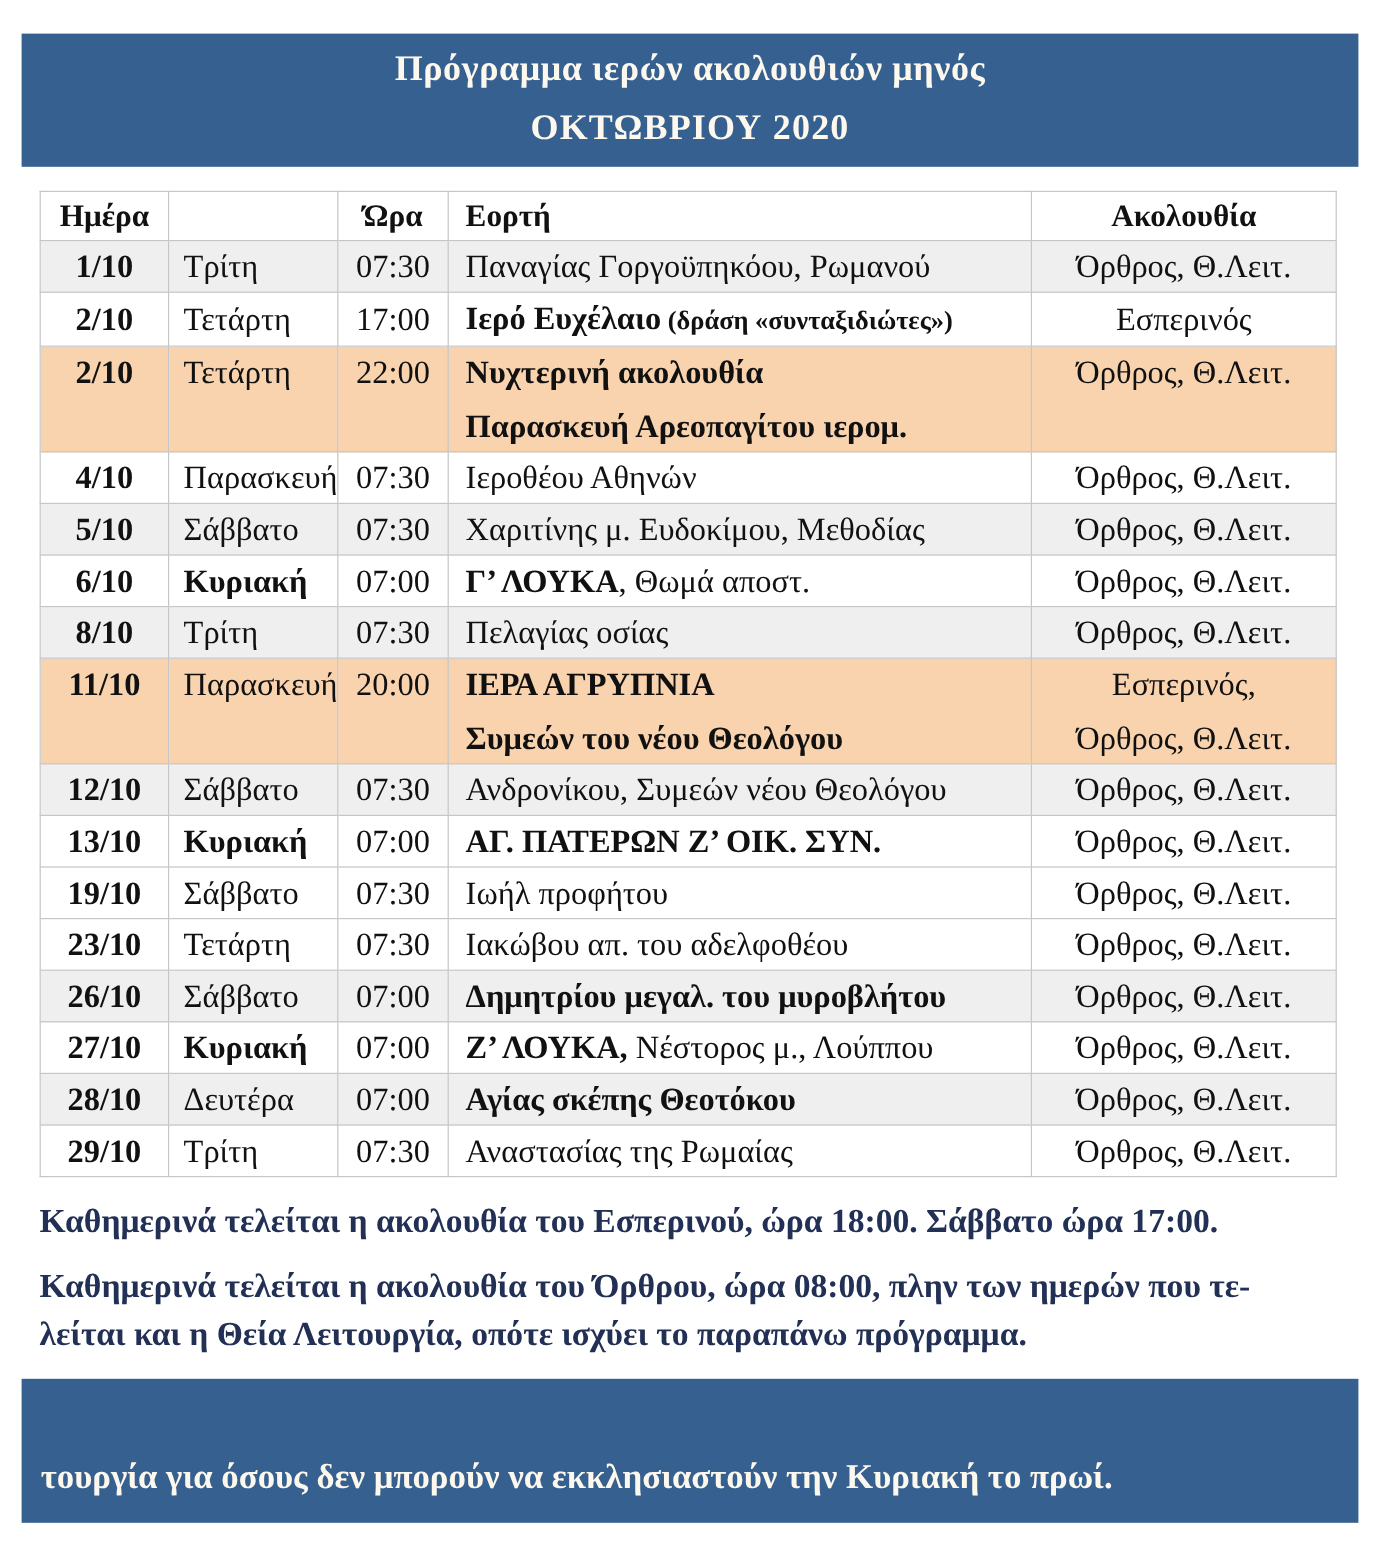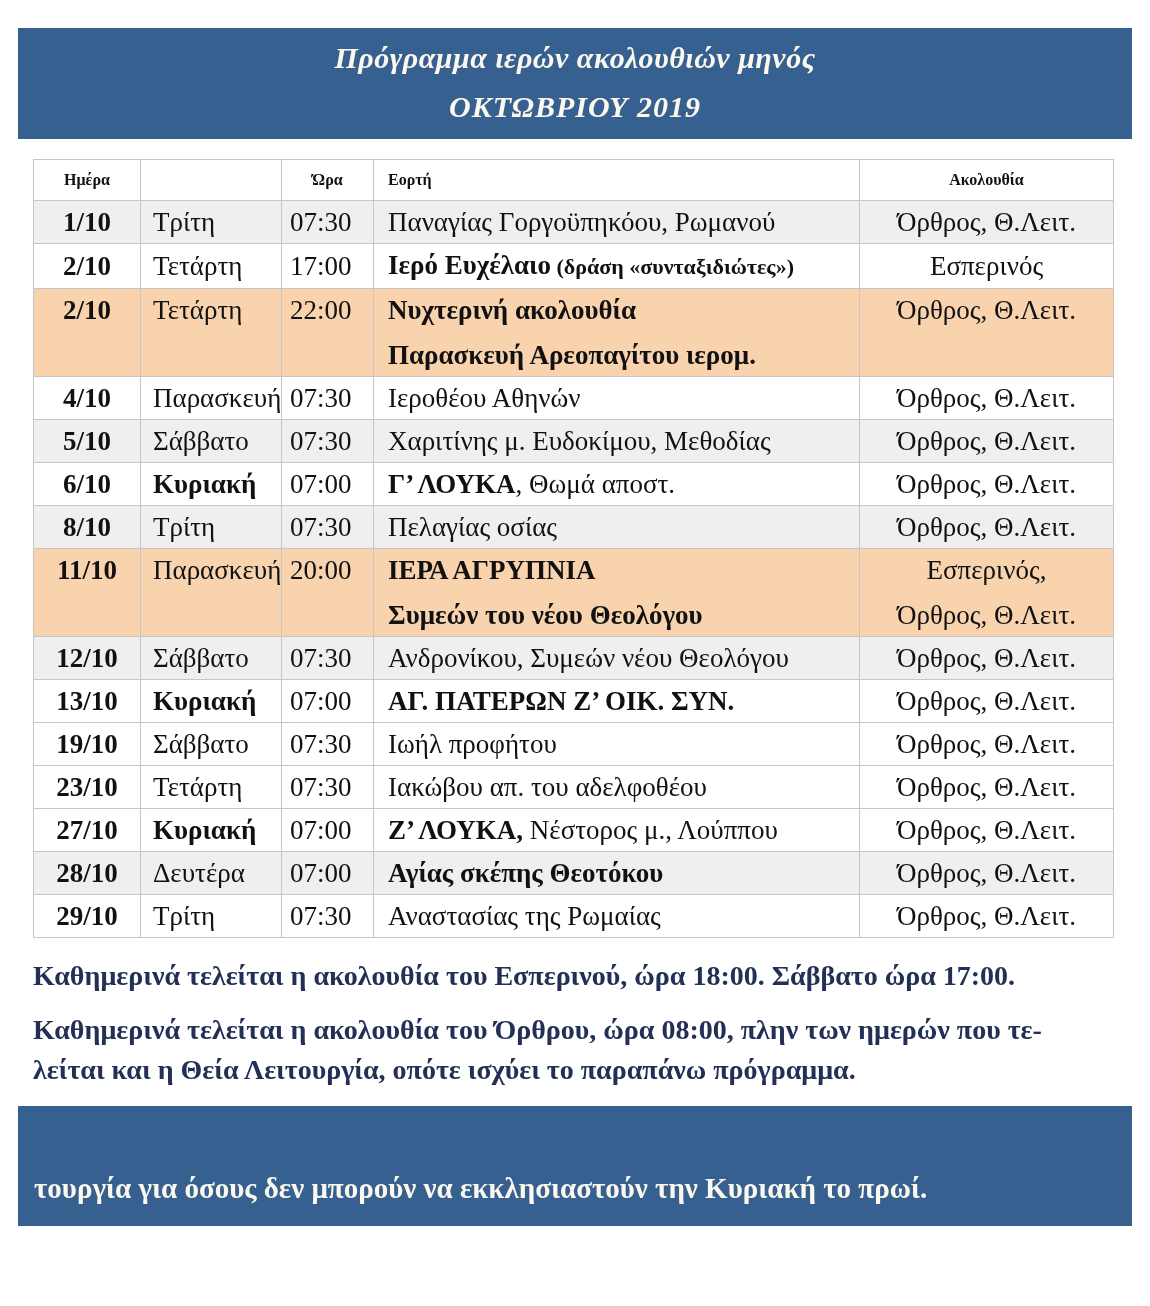--- a/index.html
+++ b/index.html
@@ -11,43 +11,43 @@
     --navy:#223055;
   }
   *{box-sizing:border-box;margin:0;padding:0;}
   body{
     width:1150px;height:1306px;background:#ffffff;
     font-family:"Liberation Serif","DejaVu Serif",serif;
     color:#111;overflow:hidden;
   }
   .banner{
     margin:28px 18px 0 18px;background:var(--blue);color:var(--banner-text);
-    text-align:center;padding:13px 0 15px 0;font-style:italic;
+    text-align:center;padding:13px 0 15px 0;
   }
   .banner .t1{font-size:30px;font-weight:bold;letter-spacing:.5px;}
   .banner .t2{font-size:30px;font-weight:bold;margin-top:15px;letter-spacing:1px;}
   table{
     border-collapse:collapse;margin:20px 0 0 33px;width:1080px;
     font-size:27px;table-layout:fixed;
   }
   col.c-date{width:107px;}
   col.c-weekday{width:141px;}
   col.c-time{width:92px;}
   col.c-feast{width:486px;}
   col.c-service{width:254px;}
   th,td{border:1px solid var(--border);line-height:36px;padding:3px 8px;}
-  thead th{font-size:16px;font-weight:bold;background:#ffffff;padding:2px 8px;}
+  thead th{font-size:26px;font-weight:bold;background:#ffffff;padding:2px 8px;}
   thead th.h-day{text-align:center;}
   thead th.h-time{text-align:center;}
   thead th.h-feast{text-align:left;padding-left:14px;}
   thead th.h-service{text-align:center;}
   td.date{text-align:center;font-weight:bold;}
   td.weekday{text-align:left;padding-left:12px;}
   td.weekday.b{font-weight:bold;margin-left:28px;}
-  td.time{margin-top:20px;}
+  td.time{text-align:center;margin-top:20px;}
   td.feast{text-align:left;padding-left:14px;}
   td.service{text-align:center;}
   tr.gray{background:var(--gray);}
   tr.orange{background:var(--orange);}
   tr.double td{vertical-align:top;}
   .fl + .fl, .sl + .sl{margin-top:9px;}
   .seg.b{font-weight:bold;}
   .seg.s{font-size:22px;}
   .note{
     margin:18px 33px 0 33px;font-size:28px;font-weight:bold;
@@ -57,21 +57,21 @@
   .footer-box{
     margin:16px 18px 0 18px;background:var(--blue);color:var(--banner-text);
     font-size:29px;font-weight:bold;padding:10px 16px 14px 16px;line-height:48px;
   }
 </style>
 </head>
 <body>
 
 <header class="banner">
   <div class="t1">Πρόγραμμα ιερών ακολουθιών μηνός</div>
-  <div class="t2">ΟΚΤΩΒΡΙΟΥ 2019</div>
+  <div class="t2">ΟΚΤΩΒΡΙΟΥ 2020</div>
 </header>
 
 <table>
   <colgroup>
     <col class="c-date">
       <col class="c-weekday">
       <col class="c-time">
       <col class="c-feast">
       <col class="c-service">
   </colgroup>
@@ -213,20 +213,31 @@
         <td class="date">23/10</td>
         <td class="weekday">Τετάρτη</td>
         <td class="time">07:30</td>
         <td class="feast">
           <div class="fl"><span class="seg">Ιακώβου απ. του αδελφοθέου</span></div>
         </td>
         <td class="service">
           <div class="sl">Όρθρος, Θ.Λειτ.</div>
         </td>
       </tr>
+      <tr class="gray">
+        <td class="date">26/10</td>
+        <td class="weekday">Σάββατο</td>
+        <td class="time">07:00</td>
+        <td class="feast">
+          <div class="fl"><span class="seg b">Δημητρίου μεγαλ. του μυροβλήτου</span></div>
+        </td>
+        <td class="service">
+          <div class="sl">Όρθρος, Θ.Λειτ.</div>
+        </td>
+      </tr>
       <tr class="white">
         <td class="date">27/10</td>
         <td class="weekday b">Κυριακή</td>
         <td class="time">07:00</td>
         <td class="feast">
           <div class="fl"><span class="seg b">Ζ’ ΛΟΥΚΑ,</span><span class="seg"> Νέστορος μ., Λούππου</span></div>
         </td>
         <td class="service">
           <div class="sl">Όρθρος, Θ.Λειτ.</div>
         </td>

